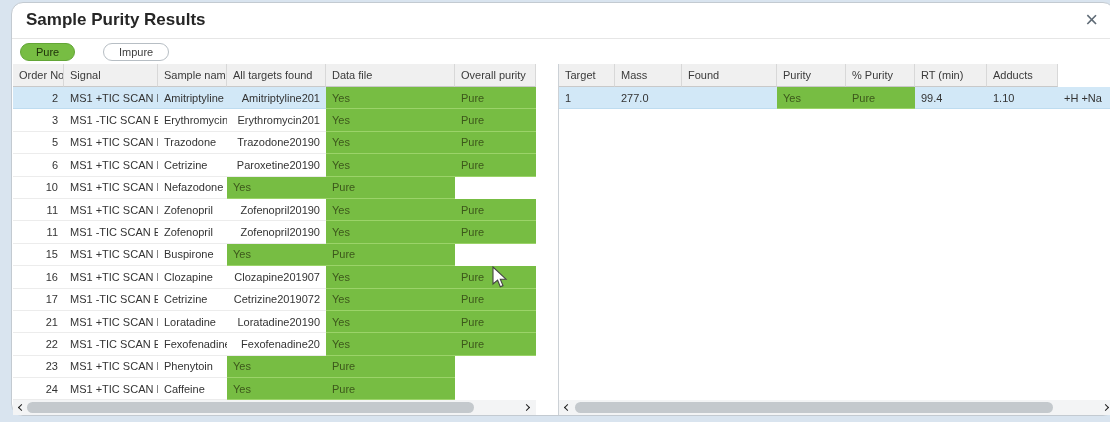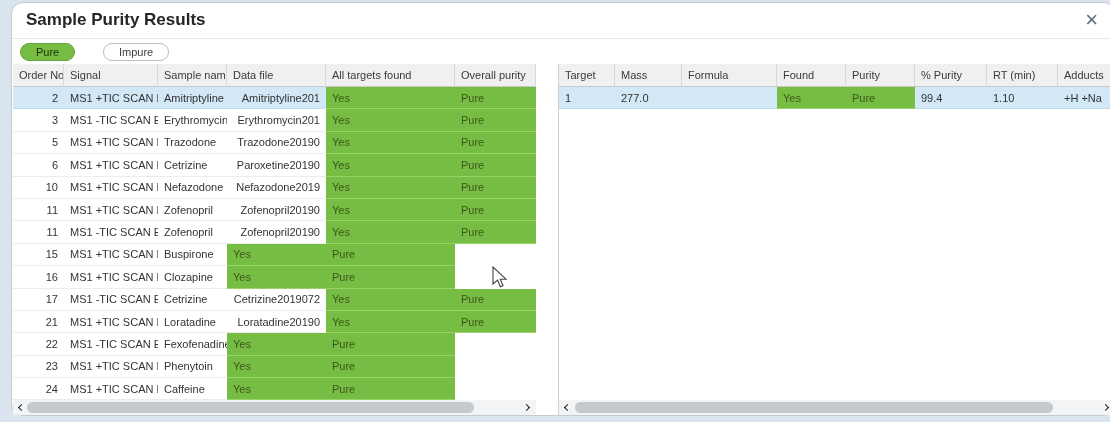--- a/index.html
+++ b/index.html
@@ -76,22 +76,22 @@
     <div class="filterbar">
       <button class="pill pure">Pure</button>
       <button class="pill impure">Impure</button>
     </div>
 
     <div class="panel left">
       <div class="hrow lcols" id="lheader">
           <div class="hcell">Order No</div>
           <div class="hcell">Signal</div>
           <div class="hcell">Sample name</div>
+          <div class="hcell">All targets found</div>
           <div class="hcell">Data file</div>
-          <div class="hcell">All targets found</div>
           <div class="hcell">Overall purity</div>
         </div>
       <div class="tbody" id="lbody">
           <div class="trow lcols sel">
             <div class="cell c0">2</div>
             <div class="cell c1">MS1 +TIC SCAN ESI</div>
             <div class="cell c2">Amitriptyline</div>
             <div class="cell c3">Amitriptyline201</div>
             <div class="cell c4 green">Yes</div>
             <div class="cell c5 green">Pure</div>
@@ -117,21 +117,20 @@
             <div class="cell c1">MS1 +TIC SCAN ESI</div>
             <div class="cell c2">Cetrizine</div>
             <div class="cell c3">Paroxetine20190</div>
             <div class="cell c4 green">Yes</div>
             <div class="cell c5 green">Pure</div>
           </div>
           <div class="trow lcols">
             <div class="cell c0">10</div>
             <div class="cell c1">MS1 +TIC SCAN ESI</div>
             <div class="cell c2">Nefazodone</div>
-            <div class="cell c3">Nefazodone2019</div>
             <div class="cell c4 green">Yes</div>
             <div class="cell c5 green">Pure</div>
           </div>
           <div class="trow lcols">
             <div class="cell c0">11</div>
             <div class="cell c1">MS1 +TIC SCAN ESI</div>
             <div class="cell c2">Zofenopril</div>
             <div class="cell c3">Zofenopril20190</div>
             <div class="cell c4 green">Yes</div>
             <div class="cell c5 green">Pure</div>
@@ -148,20 +147,21 @@
             <div class="cell c0">15</div>
             <div class="cell c1">MS1 +TIC SCAN ESI</div>
             <div class="cell c2">Buspirone</div>
             <div class="cell c4 green">Yes</div>
             <div class="cell c5 green">Pure</div>
           </div>
           <div class="trow lcols">
             <div class="cell c0">16</div>
             <div class="cell c1">MS1 +TIC SCAN ESI</div>
             <div class="cell c2">Clozapine</div>
+            <div class="cell c3">Clozapine201907</div>
             <div class="cell c4 green">Yes</div>
             <div class="cell c5 green">Pure</div>
           </div>
           <div class="trow lcols">
             <div class="cell c0">17</div>
             <div class="cell c1">MS1 -TIC SCAN ESI F</div>
             <div class="cell c2">Cetrizine</div>
             <div class="cell c3">Cetrizine2019072</div>
             <div class="cell c4 green">Yes</div>
             <div class="cell c5 green">Pure</div>
@@ -171,20 +171,21 @@
             <div class="cell c1">MS1 +TIC SCAN ESI</div>
             <div class="cell c2">Loratadine</div>
             <div class="cell c3">Loratadine20190</div>
             <div class="cell c4 green">Yes</div>
             <div class="cell c5 green">Pure</div>
           </div>
           <div class="trow lcols">
             <div class="cell c0">22</div>
             <div class="cell c1">MS1 -TIC SCAN ESI F</div>
             <div class="cell c2">Fexofenadine</div>
+            <div class="cell c3">Fexofenadine20</div>
             <div class="cell c4 green">Yes</div>
             <div class="cell c5 green">Pure</div>
           </div>
           <div class="trow lcols">
             <div class="cell c0">23</div>
             <div class="cell c1">MS1 +TIC SCAN ESI</div>
             <div class="cell c2">Phenytoin</div>
             <div class="cell c4 green">Yes</div>
             <div class="cell c5 green">Pure</div>
           </div>
@@ -213,21 +214,20 @@
         <div class="hbtn r">
             <i class="chev right"></i>
           </div>
       </div>
     </div>
 
     <div class="panel right">
       <div class="hrow rcols" id="rheader">
           <div class="hcell">Target</div>
           <div class="hcell">Mass</div>
-          <div class="hcell">Formula</div>
           <div class="hcell">Found</div>
           <div class="hcell">Purity</div>
           <div class="hcell">% Purity</div>
           <div class="hcell">RT (min)</div>
           <div class="hcell">Adducts</div>
         </div>
       <div class="tbody" id="rbody">
           <div class="trow rcols sel">
             <div class="cell c0">1</div>
             <div class="cell c1">277.0</div>

